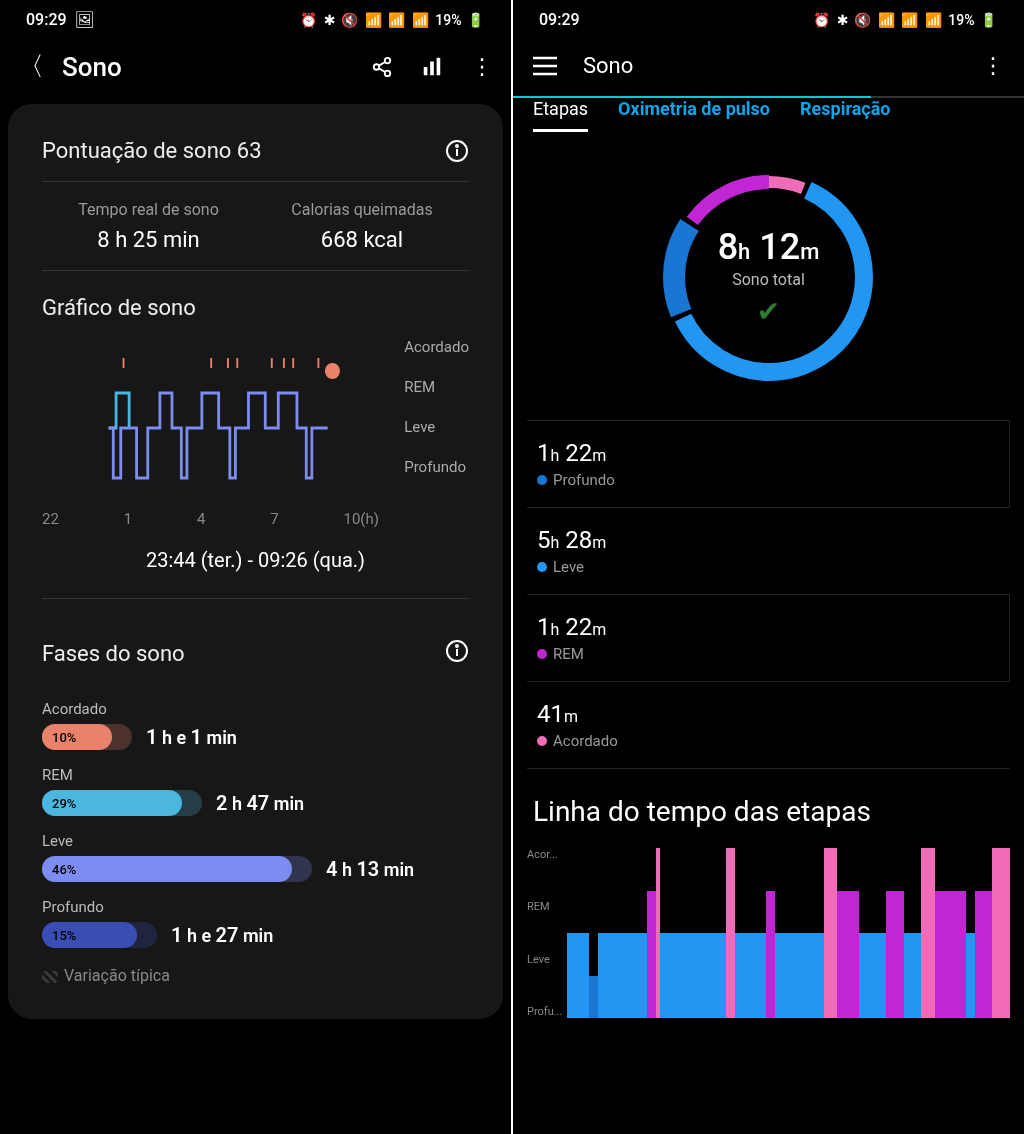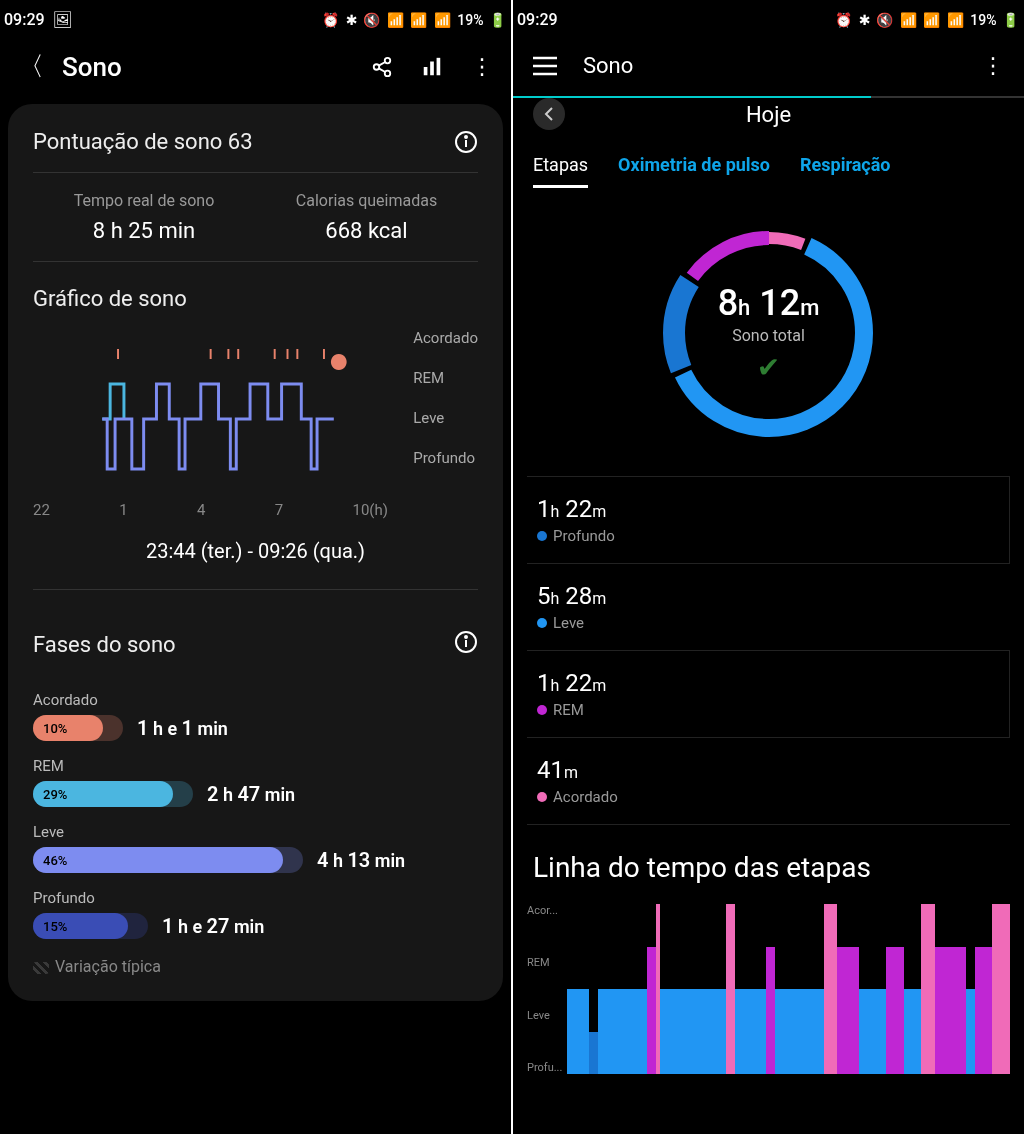--- a/index.html
+++ b/index.html
@@ -1,25 +1,25 @@
 <!DOCTYPE html>
 <html><head>
 <meta charset="utf-8">
 <style>
 * { margin: 0; padding: 0; box-sizing: border-box; }
 body { background: #fff; font-family: -apple-system, 'Segoe UI', Roboto, sans-serif; display: flex; gap: 2px; }
 .phone { width: 511px; height: 1134px; background: #000; color: #fff; overflow: hidden; position: relative; }
-.status-bar { display: flex; justify-content: space-between; align-items: center; padding: 10px 4px 6px; font-size: 16px; font-weight: 500; }
+.status-bar { display: flex; justify-content: space-between; align-items: center; padding: 10px 26px 6px; font-size: 16px; font-weight: 500; }
 .status-left { display: flex; align-items: center; gap: 8px; }
 .status-right { display: flex; align-items: center; gap: 6px; font-size: 14px; }
 .icon { display: inline-flex; align-items: center; justify-content: center; }
 .header { display: flex; align-items: center; padding: 14px 18px 20px; gap: 18px; }
 .header-title { font-size: 26px; font-weight: 500; flex: 1; }
 .header-icons { display: flex; gap: 28px; align-items: center; }
-.card { background: #171717; margin: 0 8px 12px; border-radius: 24px; padding: 25px; }
+.card { background: #171717; margin: 0 8px 12px; border-radius: 24px; padding: 34px; }
 .score-row { display: flex; justify-content: space-between; align-items: center; margin-bottom: 18px; }
 .score-text { font-size: 22px; color: #eee; }
 .divider { height: 1px; background: #333; margin: 0 0 18px; }
 .stats-row { display: flex; justify-content: space-around; margin-bottom: 18px; }
 .stat-col { text-align: center; }
 .stat-label { font-size: 16px; color: #999; margin-bottom: 8px; }
 .stat-value { font-size: 22px; color: #fff; }
 .section-title { font-size: 22px; color: #eee; margin: 24px 0 18px; }
 .chart-area { position: relative; height: 190px; margin-bottom: 20px; }
 .chart-legend { position: absolute; right: 0; top: 0; font-size: 15px; color: #aaa; display: flex; flex-direction: column; gap: 22px; }
@@ -258,29 +258,20 @@
           <line x1="0" y1="10" x2="24" y2="10"></line>
           <line x1="0" y1="18" x2="24" y2="18"></line>
         </svg>
       </span>
     <span class="r-title">Sono</span>
     <span class="icon" style="font-size:22px">⋮</span>
   </div>
   <div class="underline"></div>
 
 
-  <div class="date-nav">
-    <div class="date-arrow">
-        <svg width="10" height="14" viewBox="0 0 10 14" fill="none" stroke="#ccc" stroke-width="2">
-          <path d="M8 1 L2 7 L8 13"></path>
-        </svg>
-      </div>
-    <div class="date-label">Hoje</div>
-    <div style="width:32px"></div>
-  </div>
 
   <div class="tabs">
     <div class="tab active">Etapas</div>
     <div class="tab">Oximetria de pulso</div>
     <div class="tab">Respiração</div>
   </div>
 
   <div class="ring-wrap">
     <svg width="230" height="230" viewBox="0 0 230 230">
       <circle cx="115" cy="115" r="95" fill="none" stroke="#2196f3" stroke-width="18" stroke-dasharray="365 597" stroke-dashoffset="-40" transform="rotate(-90 115 115)"></circle>

